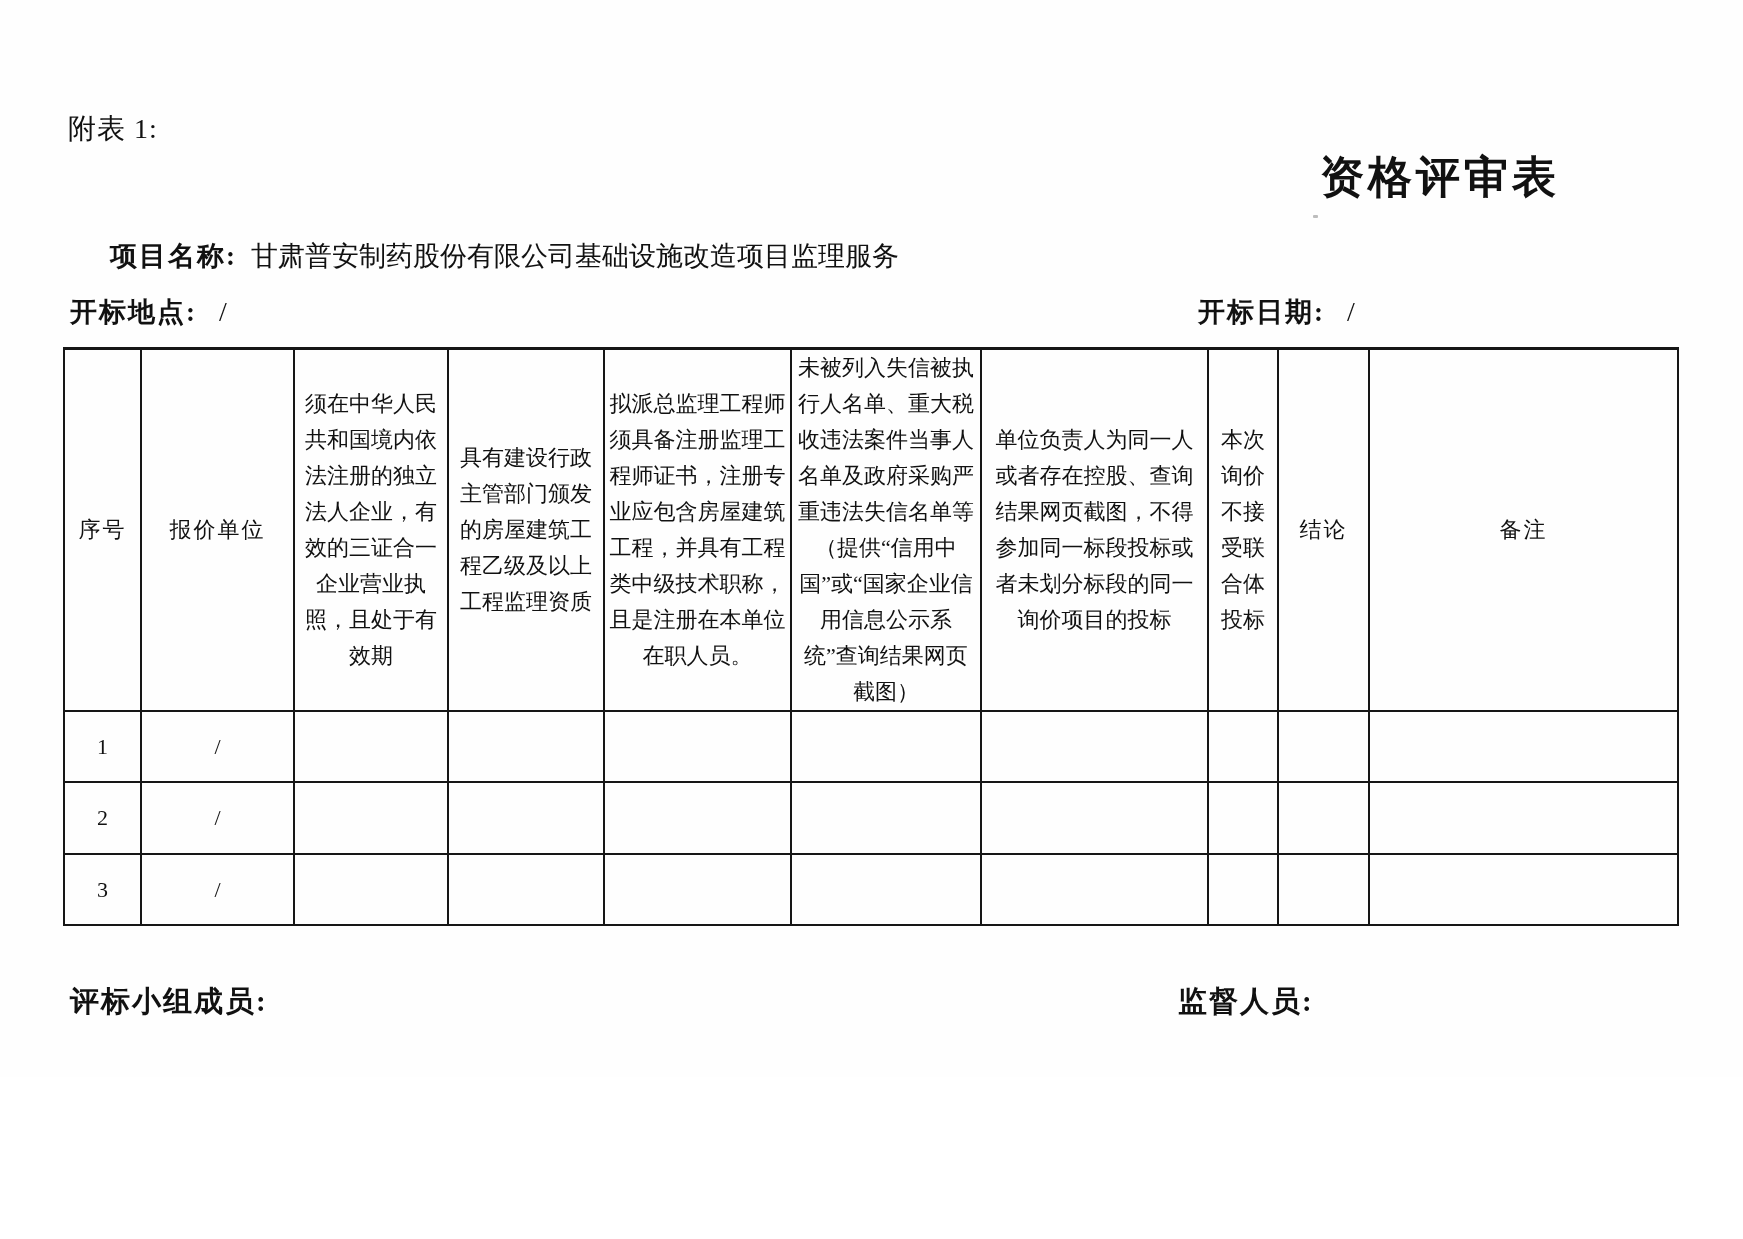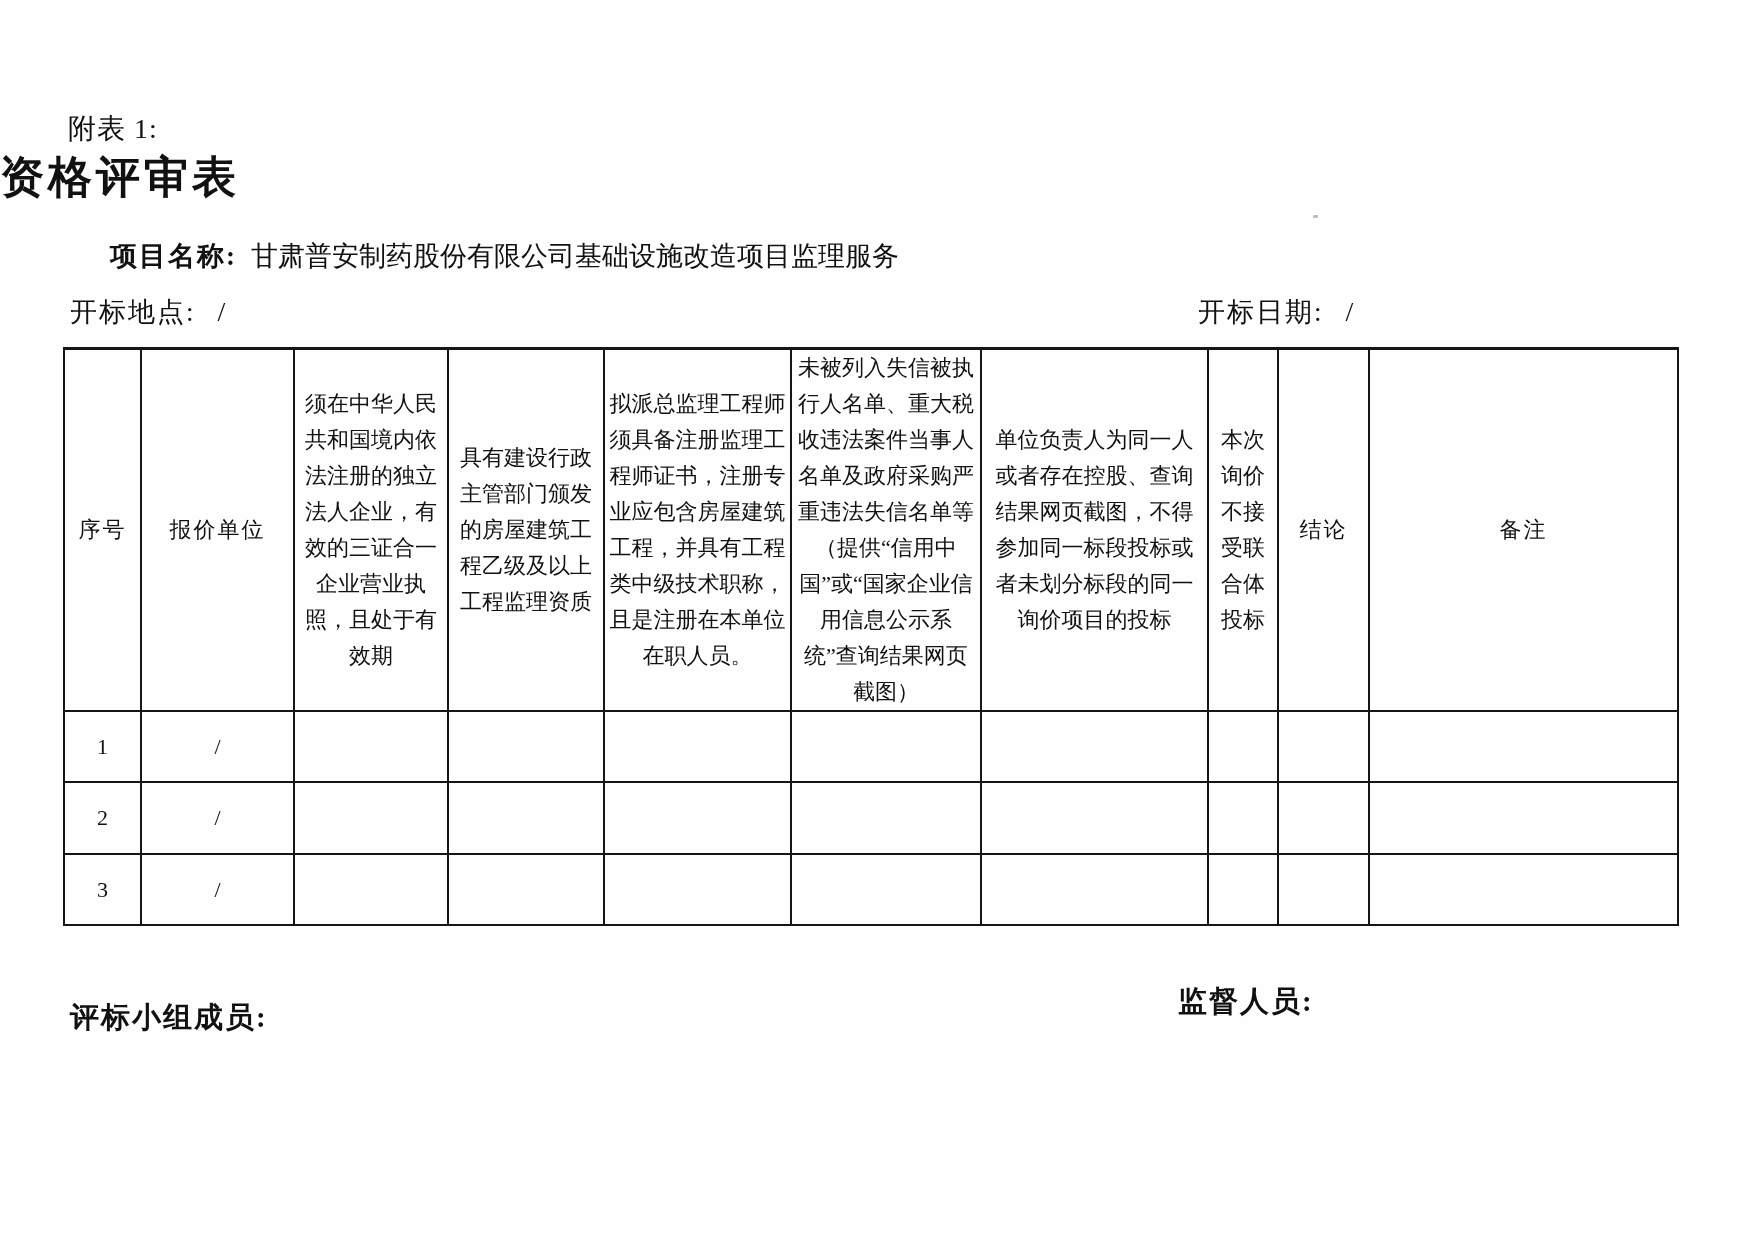--- a/index.html
+++ b/index.html
@@ -20,21 +20,21 @@
   .appendix-label {
     position: absolute;
     left: 68px; top: 110px;
     font-size: 28px;
     letter-spacing: 1px;
   }
   .doc-title {
     position: absolute;
     left: 0; top: 148px;
     width: 1560px;
-    text-align: left;
+    text-align: right;
     font-size: 44px;
     font-weight: 700;
     letter-spacing: 4px;
   }
   .scan-speck {
     position: absolute;
     left: 1313px; top: 215px;
     width: 5px; height: 3px;
     background: #9a9a9a;
     opacity: .65;
@@ -50,21 +50,21 @@
   .project-line .lbl { font-weight: 700; margin-right: 14px; letter-spacing: 2px; }
   .bid-line {
     position: absolute;
     left: 0; top: 294px;
     width: 1743px;
     font-size: 27px;
     white-space: nowrap;
   }
   .bid-location { position: absolute; left: 70px; top: 0; }
   .bid-date     { position: absolute; left: 1198px; top: 0; }
-  .bid-line .lbl { font-weight: 400; letter-spacing: 2px; }
+  .bid-line .lbl { font-weight: 700; letter-spacing: 2px; }
   .bid-line .val { margin-left: 22px; font-size: 28px; }
 
   
   table.qual-table {
     position: absolute;
     left: 63px; top: 347px;
     width: 1614px;
     border-collapse: collapse;
     table-layout: fixed;
     border: 2px solid #161616;
@@ -101,21 +101,21 @@
 
   
   .footer-line {
     position: absolute;
     left: 0; top: 982px;
     width: 1743px;
     font-size: 29px;
     font-weight: 700;
     letter-spacing: 2px;
   }
-  .committee  { position: absolute; left: 70px;  top: 16px; }
+  .committee  { position: absolute; left: 70px;  top: 0; }
   .supervisor { position: absolute; left: 1178px; top: 0; }
 
   .page-number {
     position: absolute;
     left: 0; top: 1098px;
     width: 1743px;
     text-align: center;
     font-size: 23px;
     font-family: "Liberation Serif", "DejaVu Serif", serif;
   }

